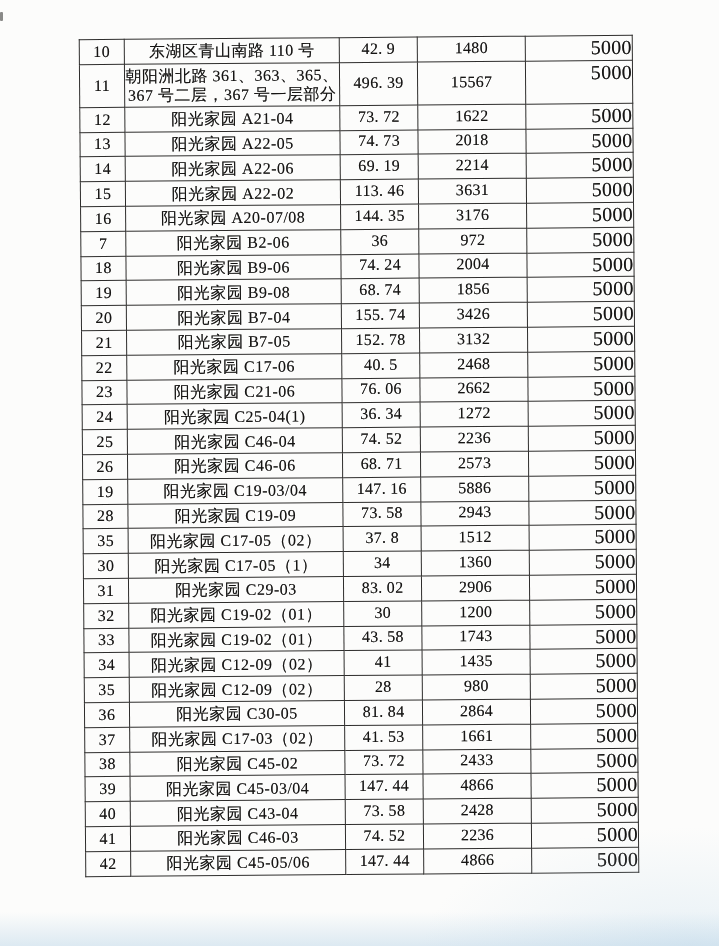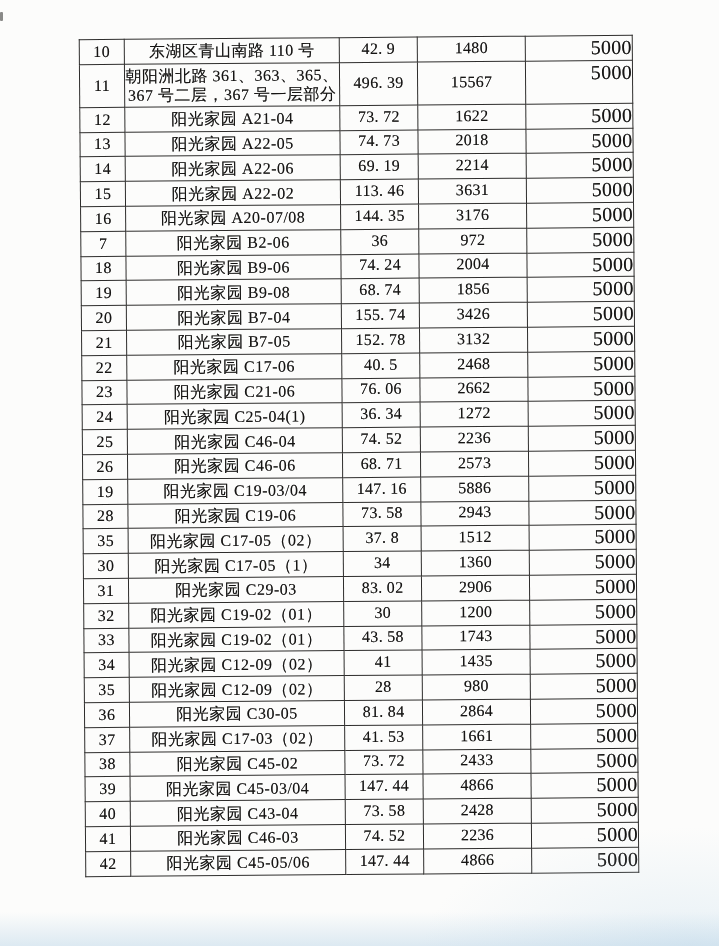--- a/index.html
+++ b/index.html
@@ -193,21 +193,21 @@
   </tr>
           <tr>
     <td class="c-no"><span>19</span></td>
     <td class="c-addr"><span>阳光家园 C19-03/04</span></td>
     <td class="c-area"><span>147. 16</span></td>
     <td class="c-amount"><span>5886</span></td>
     <td class="c-price"><span>5000</span></td>
   </tr>
           <tr>
     <td class="c-no"><span>28</span></td>
-    <td class="c-addr"><span>阳光家园 C19-06</span></td>
+    <td class="c-addr"><span>阳光家园 C19-09</span></td>
     <td class="c-area"><span>73. 58</span></td>
     <td class="c-amount"><span>2943</span></td>
     <td class="c-price"><span>5000</span></td>
   </tr>
           <tr>
     <td class="c-no"><span>35</span></td>
     <td class="c-addr"><span>阳光家园 C17-05（02）</span></td>
     <td class="c-area"><span>37. 8</span></td>
     <td class="c-amount"><span>1512</span></td>
     <td class="c-price"><span>5000</span></td>

